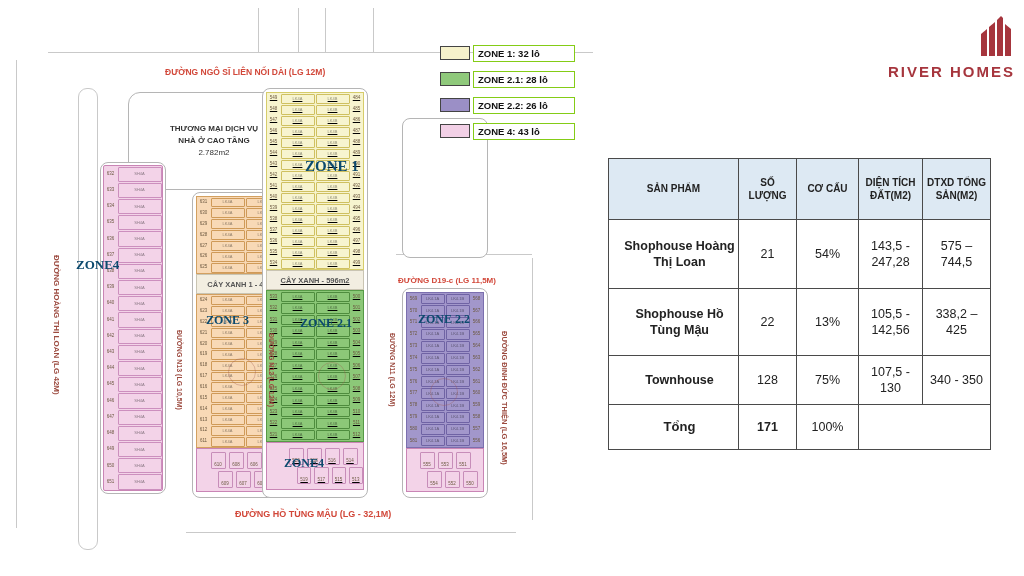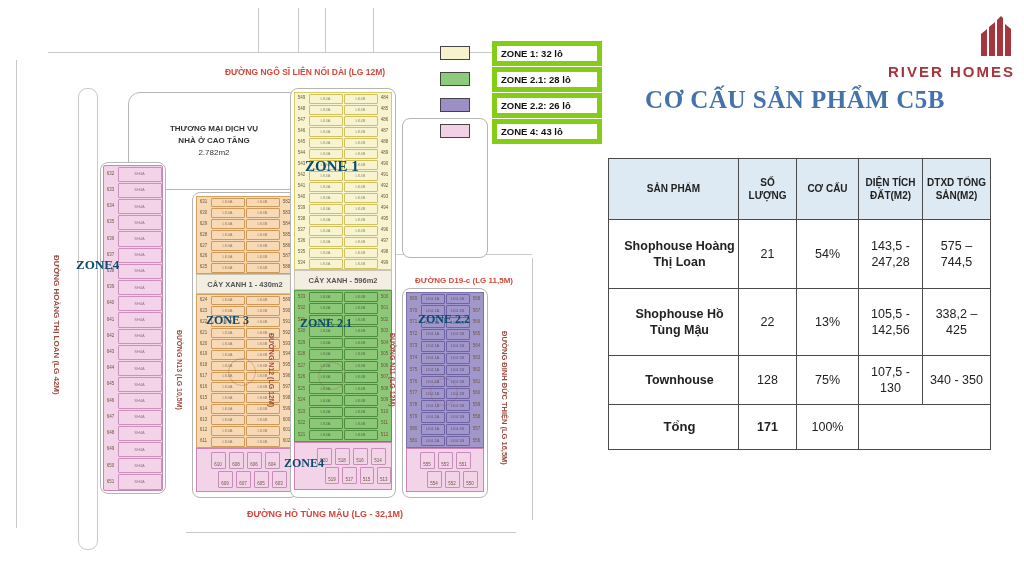--- a/index.html
+++ b/index.html
@@ -34,32 +34,32 @@
   .lgridwrap{position:relative;flex:1;display:flex;flex-direction:column;
          justify-content:center;gap:2px;}
   .lgrow{display:flex;gap:3px;justify-content:center;}
   .lgrow.shift{margin-left:14px;}
   .gcell{width:13px;height:15px;border:1px solid #c78db9;border-radius:1px;
          font-size:4.5px;color:#6d5a42;display:flex;align-items:flex-end;
          justify-content:center;line-height:1.4;}
   .zlabel{position:absolute;font-family:"Liberation Serif",serif;font-weight:bold;
           color:#0c4a6e;z-index:5;white-space:nowrap;}
   .street{position:absolute;font-weight:bold;white-space:nowrap;z-index:4;}
-  .street.h{text-align:center;}
+  .street.h{text-align:left;}
   .street.v{writing-mode:vertical-rl;text-orientation:mixed;text-align:center;}
   .red{color:#d2483a;} .maroon{color:#9c4a3f;}
   .commercial{display:flex;flex-direction:column;align-items:center;justify-content:center;
           text-align:center;font-size:8px;color:#333;line-height:1.5;}
   .commercial .b{font-weight:bold;}
   .stamp{position:absolute;border:1px solid rgba(160,90,80,0.35);border-radius:50%;z-index:3;}
   
   .legend{position:absolute;left:440px;top:44px;z-index:10;}
   .legitem{display:flex;align-items:center;height:18px;margin-bottom:8px;}
   .legswatch{width:30px;height:14px;border:1px solid #444;box-sizing:border-box;}
-  .legbox{margin-left:22px;width:92px;border:5px solid #84cc16;background:#fff;
+  .legbox{margin-left:3px;width:92px;border:1px solid #84cc16;background:#fff;
           font-size:9.5px;font-weight:bold;color:#111;padding:1px 4px;line-height:13px;}
   
   .logo{position:absolute;left:855px;top:16px;width:160px;text-align:right;}
   .logoname{margin-top:3px;font-size:15px;font-weight:bold;letter-spacing:2px;
           color:#a6353d;white-space:nowrap;}
   .title{position:absolute;left:620px;top:86px;width:350px;text-align:center;
           font-family:"Liberation Serif",serif;font-weight:bold;font-size:25px;
           color:#4472aa;letter-spacing:0.5px;}
   table.prod{position:absolute;left:608px;top:158px;width:382px;border-collapse:collapse;
           table-layout:fixed;}
@@ -449,21 +449,21 @@
             <div class="lgrow shift">
               <span class="gcell">609</span>
               <span class="gcell">607</span>
               <span class="gcell">605</span>
               <span class="gcell">603</span>
             </div>
           </div>
       </div>
     </div>
 
-    <div class="block" style="left:290px;top:88px;width:106px;height:410px;">
+    <div class="block" style="left:262px;top:88px;width:106px;height:410px;text-decoration:underline;">
       <div class="zfill z1bg" style="height:178px;">
           <div class="lrow">
             <span class="lnum">549</span>
             <span class="lcell">
               <i>LK4A</i>
             </span>
             <span class="lcell">
               <i>LK4B</i>
             </span>
             <span class="lnum">484</span>
@@ -966,21 +966,20 @@
   <div class="logo">
     <svg width="36" height="40" viewBox="0 0 34 40">
       <polygon points="1,18 7,13 7,40 1,40" fill="#a6353d"></polygon>
       <polygon points="9,11 15,6 15,40 9,40" fill="#a6353d"></polygon>
       <polygon points="17,4 21,0 23,2 23,40 17,40" fill="#a6353d"></polygon>
       <polygon points="25,8 31,13 31,40 25,40" fill="#a6353d"></polygon>
     </svg>
     <div class="logoname">RIVER HOMES</div>
   </div>
 
-  <div class="title">CƠ CẤU SẢN PHẨM C5B</div>
 
   <table class="prod">
     <colgroup>
       <col style="width:130px">
         <col style="width:58px">
         <col style="width:62px">
       <col style="width:64px">
         <col style="width:68px">
     </colgroup>
     <thead>

